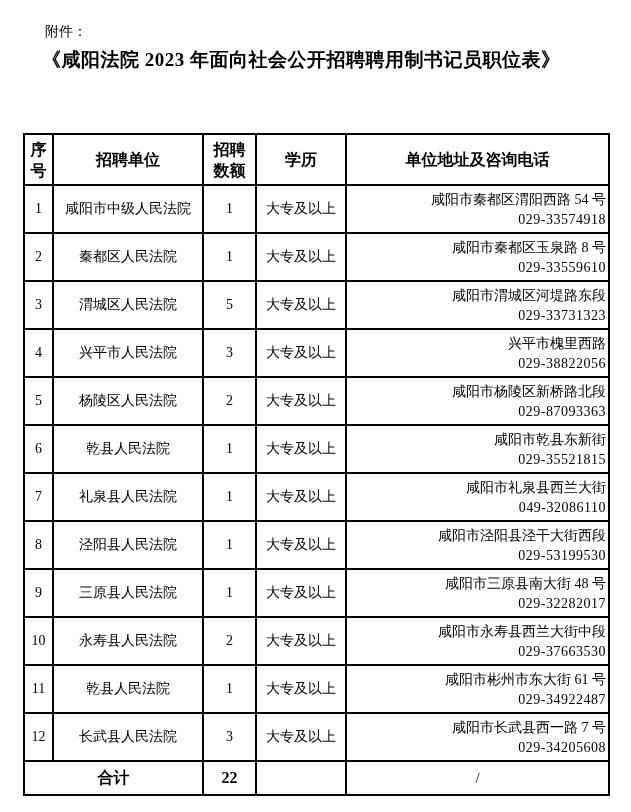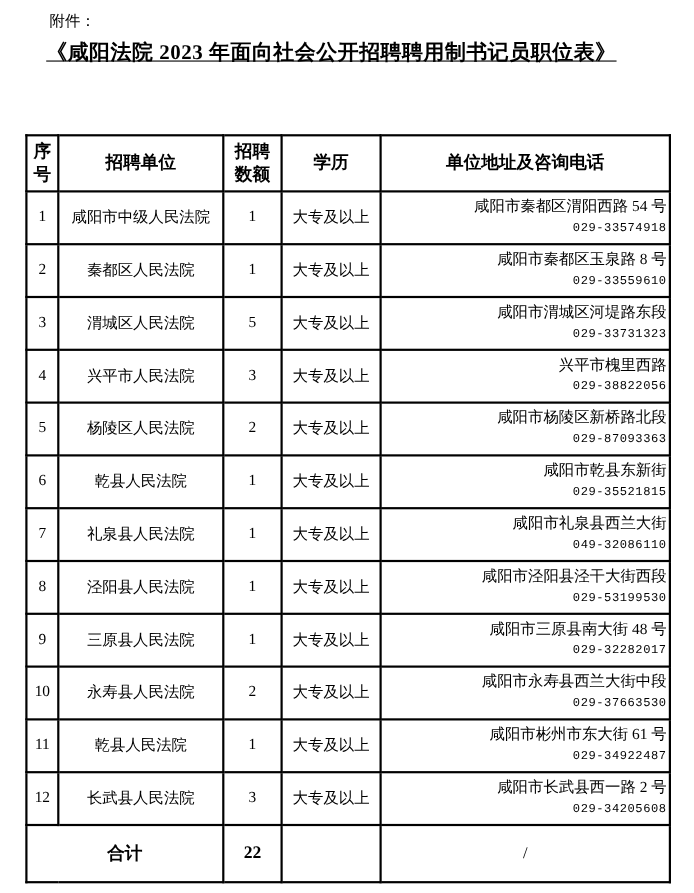--- a/index.html
+++ b/index.html
@@ -8,32 +8,31 @@
     background: #ffffff;
     color: #000000;
     font-family: "Liberation Serif", serif;
   }
   body {
     width: 631px;
     height: 812px;
     overflow: hidden;
   }
   .attachment {
-    padding-top: 12px;
+    padding-top: 23px;
     margin-left: 45px;
     font-size: 14px;
     line-height: 17px;
   }
   .doc-title {
     margin: 8px 0 0 42px;
     font-size: 19px;
     font-weight: bold;
     line-height: 23px;
     letter-spacing: 0.5px;
-    text-decoration: underline;
   }
   table.positions {
     border-collapse: collapse;
     table-layout: fixed;
     margin: 62px 0 0 23px;
     width: 585px;
   }
   .positions th, .positions td {
     border: 2px solid #000000;
     text-align: center;
@@ -43,32 +42,32 @@
     overflow: hidden;
   }
   .positions th {
     font-size: 16px;
     font-weight: bold;
     white-space: pre-line;
     line-height: 21px;
   }
   .positions thead tr { height: 51px; }
   .positions tbody tr { height: 48px; }
-  .positions tfoot tr { height: 52px; }
+  .positions tfoot tr { height: 34px; }
   td.addr {
     text-align: right;
     padding-left: 7px;
   }
   .addr-line {
     font-size: 14px;
     line-height: 20px;
   }
   .phone {
-    font-family: Liberation Mono, monospace;
-    font-size: 11px;
+    font-family: Liberation Serif, serif;
+    font-size: 14px;
     line-height: 19px;
     letter-spacing: 0.5px;
   }
   tfoot td.b {
     font-weight: bold;
     font-size: 16px;
   }
   tfoot td.slash {
     font-size: 15px;
   }
@@ -222,21 +221,21 @@
       <div class="phone">029-34922487</div>
     </td>
   </tr>
 
   <tr>
     <td>12</td>
     <td>长武县人民法院</td>
     <td>3</td>
     <td>大专及以上</td>
     <td class="addr">
-      <div class="addr-line">咸阳市长武县西一路 2 号</div>
+      <div class="addr-line">咸阳市长武县西一路 7 号</div>
       <div class="phone">029-34205608</div>
     </td>
   </tr>
 </tbody>
     <tfoot>
       <tr>
         <td colspan="2" class="b">合计</td>
         <td class="b">22</td>
         <td></td>
         <td class="slash">/</td>

